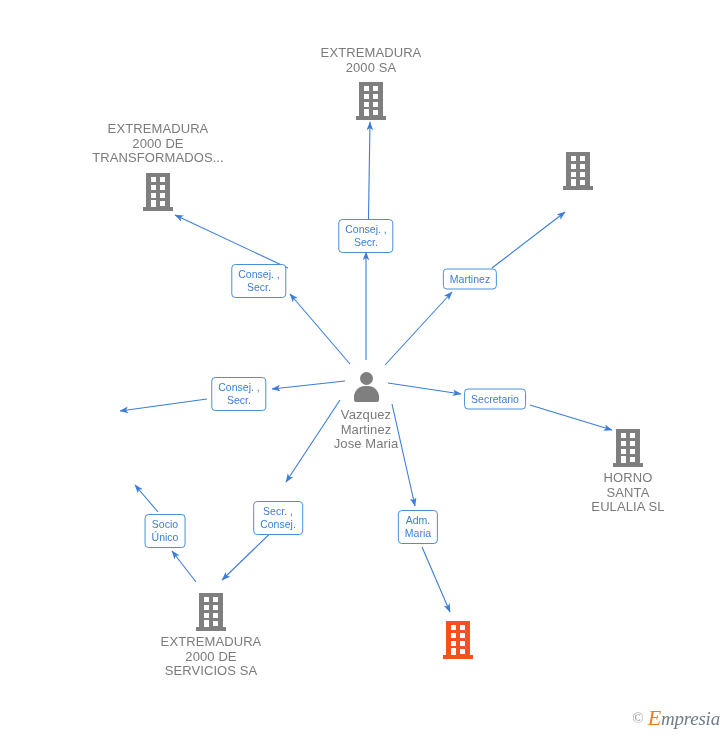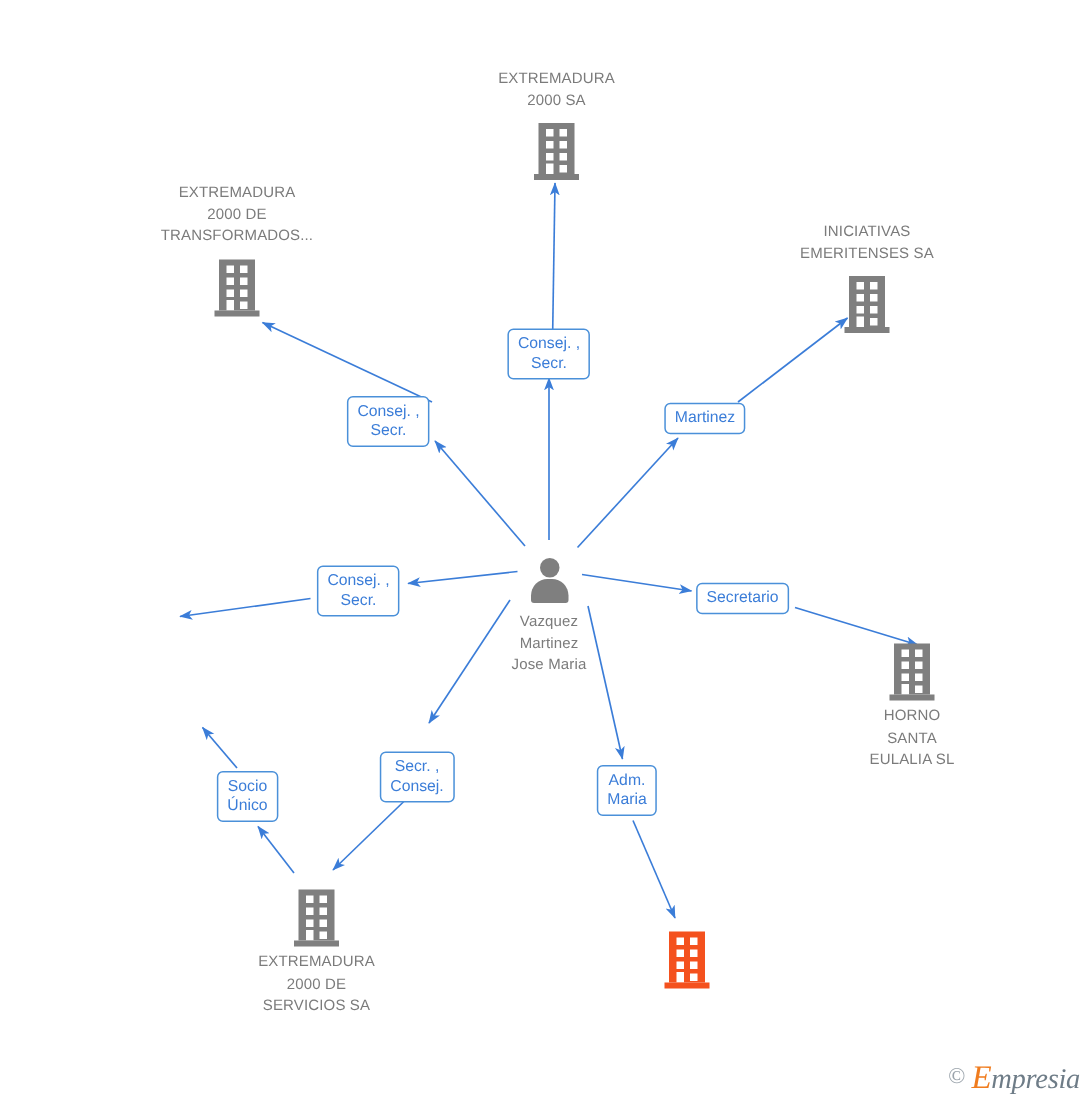--- a/index.html
+++ b/index.html
@@ -25,21 +25,21 @@
 
   
   .node {
     position: absolute;
     width: 150px;
     margin-left: -75px;
     text-align: center;
     z-index: 3;
   }
   .node .caption {
-    font-size: 10px;
+    font-size: 13px;
     line-height: 14.5px;
     color: #7b7b7b;
     letter-spacing: 0.1px;
     white-space: pre-line;
   }
   .node.focus .caption {
     color: #6f6f6f;
     font-weight: bold;
     font-size: 11.5px;
   }
@@ -232,40 +232,38 @@
         <div class="win" style="left:8px;  top:20px;"></div>
         <div class="win" style="left:17px; top:20px;"></div>
         <div class="win" style="left:17px; top:28px;"></div>
         <div class="door"></div>
         <div class="base"></div>
       </div>
     </div>
   </div>
 
   <div class="node cap-top" style="left:578px; top:148px;">
-    <div class="caption">INICIATIVAS
-EMERITENSES SA</div>
-    <div class="glyph">
-      <div class="bld">
-        <div class="body"></div>
-        <div class="win" style="left:8px;  top:4px;"></div>
-        <div class="win" style="left:17px; top:4px;"></div>
-        <div class="win" style="left:8px;  top:12px;"></div>
-        <div class="win" style="left:17px; top:12px;"></div>
-        <div class="win" style="left:8px;  top:20px;"></div>
-        <div class="win" style="left:17px; top:20px;"></div>
-        <div class="win" style="left:17px; top:28px;"></div>
-        <div class="door"></div>
-        <div class="base"></div>
-      </div>
-    </div>
-  </div>
-
-
-  <div class="node cap-bottom" style="left:608px; top:425px;">
+    <div class="glyph">
+      <div class="bld">
+        <div class="body"></div>
+        <div class="win" style="left:8px;  top:4px;"></div>
+        <div class="win" style="left:17px; top:4px;"></div>
+        <div class="win" style="left:8px;  top:12px;"></div>
+        <div class="win" style="left:17px; top:12px;"></div>
+        <div class="win" style="left:8px;  top:20px;"></div>
+        <div class="win" style="left:17px; top:20px;"></div>
+        <div class="win" style="left:17px; top:28px;"></div>
+        <div class="door"></div>
+        <div class="base"></div>
+      </div>
+    </div>
+  </div>
+
+
+  <div class="node cap-bottom" style="left:628px; top:425px;">
     <div class="glyph">
       <div class="bld">
         <div class="body"></div>
         <div class="win" style="left:8px;  top:4px;"></div>
         <div class="win" style="left:17px; top:4px;"></div>
         <div class="win" style="left:8px;  top:12px;"></div>
         <div class="win" style="left:17px; top:12px;"></div>
         <div class="win" style="left:8px;  top:20px;"></div>
         <div class="win" style="left:17px; top:20px;"></div>
         <div class="win" style="left:17px; top:28px;"></div>

